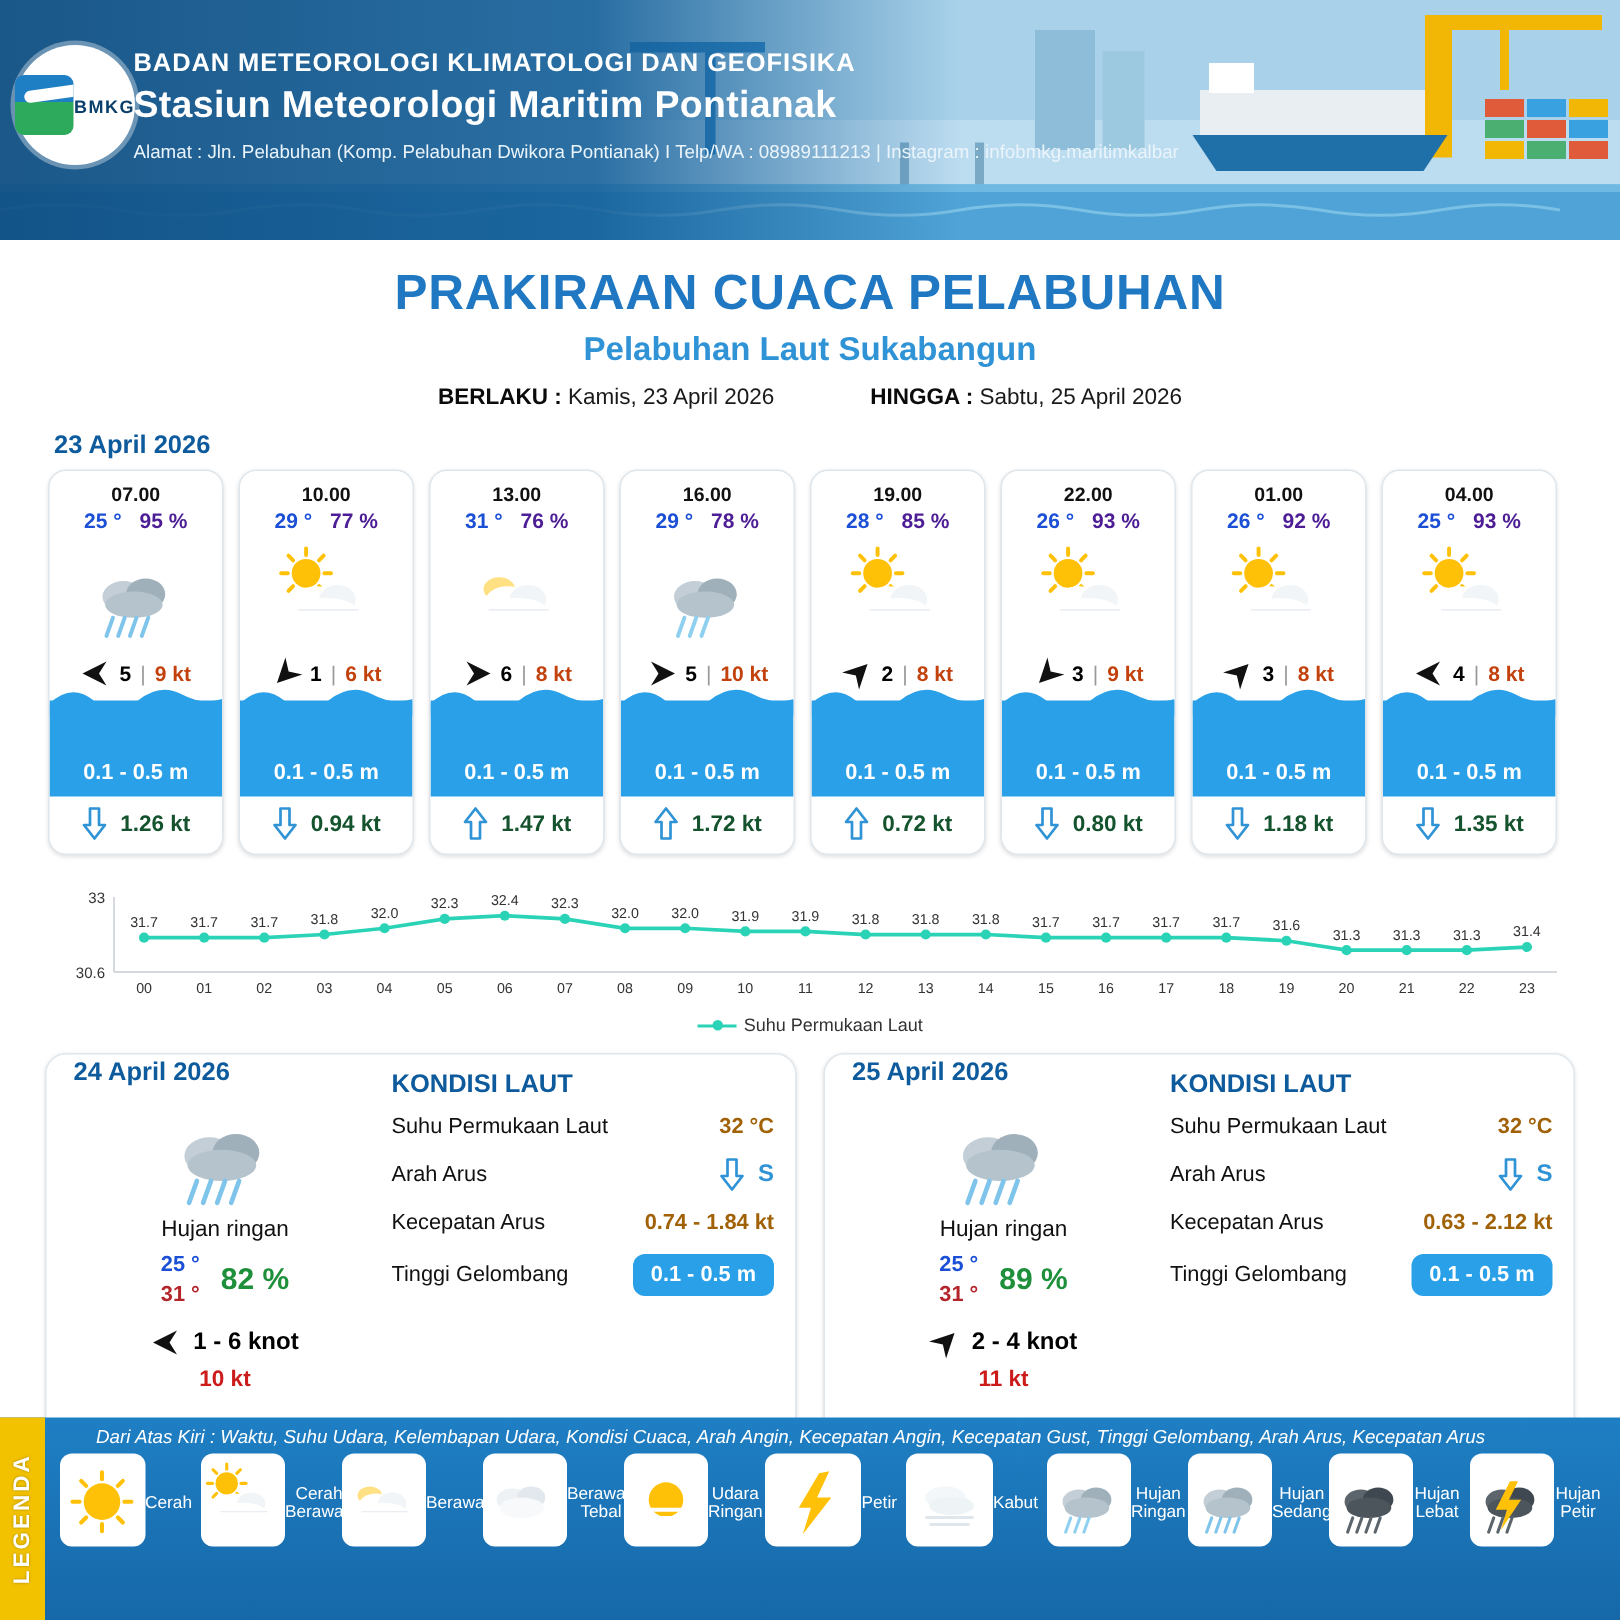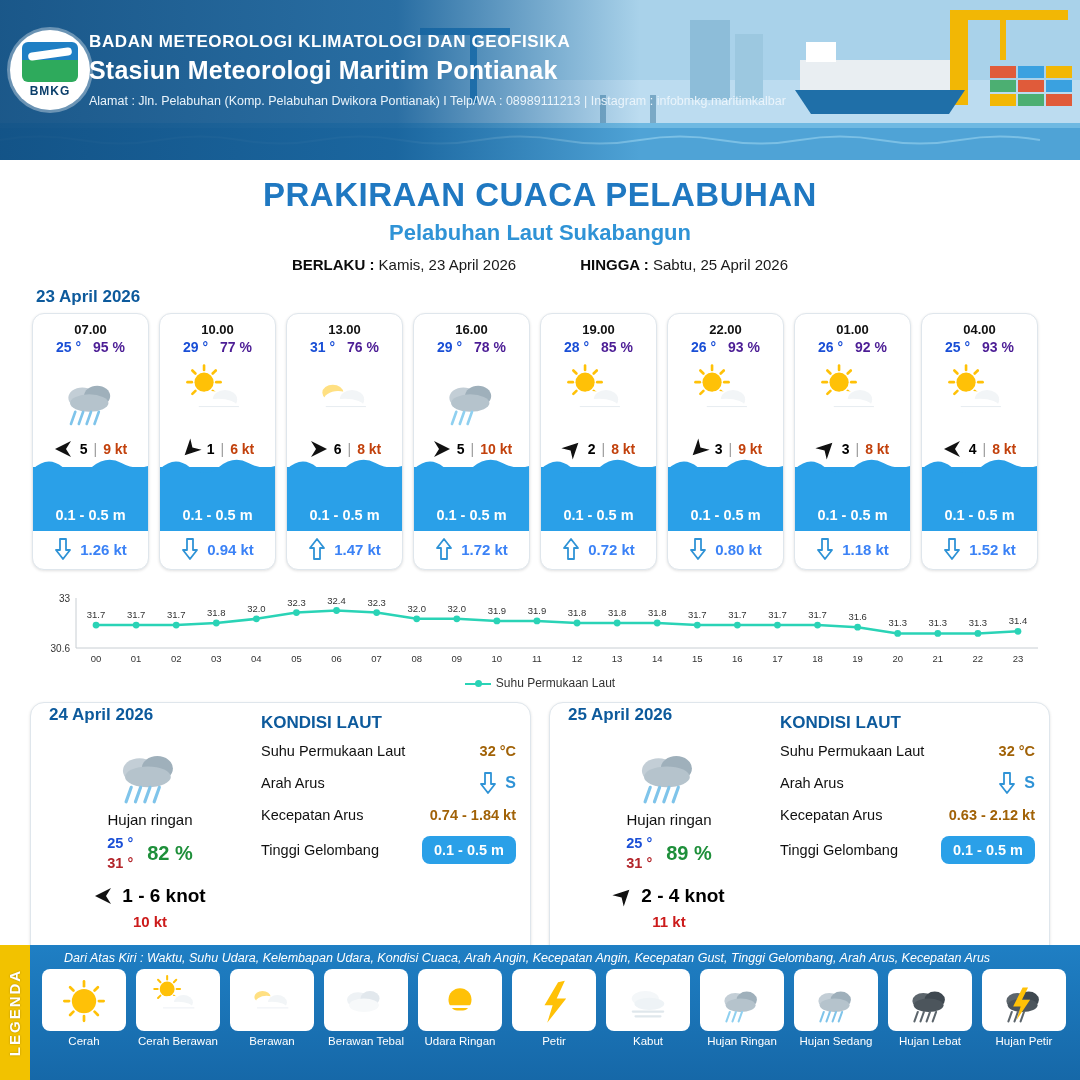--- a/index.html
+++ b/index.html
@@ -20,21 +20,21 @@
     overflow:hidden;
   }
   .hdr-art { position:absolute; inset:0; }
   .hdr-left {
     position:absolute; left:0; top:0; width:640px; height:160px;
     background:linear-gradient(90deg, rgba(14,77,129,.92) 0%, rgba(18,92,150,.85) 62%, rgba(18,92,150,0) 100%);
   }
   .logo {
     position:absolute; left:10px; top:30px; width:80px; height:80px;
     background:#ffffff; border-radius:50%;
-    display:flex; align-items:center; justify-content:center; flex-direction:column;
+    display:flex; align-items:center; justify-content:center; 
     box-shadow:0 0 0 3px rgba(255,255,255,.35);
   }
   .logo .emblem {
     width:56px; height:40px; border-radius:6px;
     background:linear-gradient(180deg,#1f7fc4 0%, #1f7fc4 45%, #2eaa5c 45%, #2eaa5c 100%);
     position:relative; overflow:hidden;
   }
   .logo .emblem:after{
     content:""; position:absolute; left:6px; top:8px; width:44px; height:8px;
     background:#ffffff; border-radius:4px; transform:rotate(-8deg);
@@ -82,21 +82,21 @@
   .c-wind .sep { color:#999; font-weight:normal; }
   .c-wind .kt { color:#c2410c; }
   .c-wave-wrap { position:relative; background:#2aa0e8; height:64px; }
   .c-wave-wrap .wavetop {
     position:absolute; top:-12px; left:0; width:100%; height:22px;
   }
   .c-wave-txt {
     position:absolute; bottom:8px; left:0; width:100%; text-align:center;
     color:#fff; font-size:14.5px; font-weight:bold;
   }
-  .c-cur { display:flex; align-items:center; justify-content:center; gap:8px; padding:7px 0 9px; font-size:15px; font-weight:bold; color:#3b82f6;}
+  .c-cur { display:flex; align-items:center; justify-content:center; gap:8px; padding:7px 0 9px; font-size:15px; font-weight:bold; color:#14532d;}
 
   
   .chart-box { margin:14px 30px 0; position:relative; height:86px; }
   .chart-legend { text-align:center; font-size:12px; color:#333; margin-top:6px; }
   .chart-legend .swatch {
     display:inline-block; width:26px; height:2px; background:#2ad3b6; vertical-align:middle; margin-right:5px;
     position:relative;
   }
   .chart-legend .swatch:after{
     content:""; position:absolute; left:10px; top:-3px; width:7px; height:7px; border-radius:50%; background:#2ad3b6;
@@ -111,21 +111,21 @@
   }
   .p-left { width:210px; text-align:center; }
   .p-date { font-size:17px; font-weight:bold; color:#0d5a9c; text-align:left; margin-left:4px;}
   .p-icon { height:76px; display:flex; align-items:center; justify-content:center; margin-top:6px;}
   .p-cond { font-size:15px; margin-top:4px; color:#111; }
   .p-temps { display:flex; justify-content:center; align-items:center; gap:14px; margin-top:6px; }
   .p-tcol { display:flex; flex-direction:column; font-size:14.5px; font-weight:bold; line-height:1.35;}
   .p-tmin { color:#1a4fd6; }
   .p-tmax { color:#b3252a; }
   .p-hum { color:#1e8f3a; font-size:20px; font-weight:bold; }
-  .p-wind { display:flex; align-items:center; justify-content:center; gap:8px; margin-top:12px; font-size:19px; font-weight:bold;}
+  .p-wind { display:flex; align-items:center; justify-content:center; gap:8px; margin-top:12px; font-size:16px; font-weight:bold;}
   .p-gust { color:#cc1b1b; font-size:15px; font-weight:bold; margin-top:6px; }
   .p-right { flex:1; padding-left:6px; }
   .p-rt { font-size:17px; font-weight:bold; color:#0d5a9c; margin:8px 0 10px; }
   .p-row { display:flex; align-items:center; justify-content:space-between; font-size:14.5px; margin-bottom:13px; color:#111;}
   .p-row .v { color:#a16207; font-weight:bold; }
   .p-arrow-val { display:flex; align-items:center; gap:8px; color:#2f93d6; font-weight:bold; font-size:16px;}
   .p-wavebadge {
     background:#2aa0e8; color:#fff; font-size:14.5px; font-weight:bold;
     border-radius:8px; padding:6px 12px; position:relative; overflow:hidden;
   }
@@ -141,21 +141,21 @@
     background:#f2c200;
   }
   .legend-side span {
     transform:rotate(-90deg); white-space:nowrap; font-weight:bold; font-size:15px; color:#fff;
     letter-spacing:2px;
     text-shadow:0 0 2px rgba(0,0,0,.3);
   }
   .legend-body { flex:1; padding:6px 8px 4px 10px; }
   .legend-note { color:#fff; font-size:12.5px; font-style:italic; margin-bottom:4px;margin-left:24px; }
   .legend-items { display:flex; gap:6px; }
-  .l-item { width:88px; display:flex; flex-direction:column; align-items:center; }
+  .l-item { width:88px; display:flex; flex-direction:row; align-items:center; }
   .l-tile {
     width:84px; height:62px; background:#fff; border-radius:8px;
     display:flex; align-items:center; justify-content:center;
   }
   .l-label { color:#fff; font-size:11.5px; margin-top:4px; text-align:center; }
 
   svg { display:block; }
 </style>
 </head>
 <body>
@@ -598,21 +598,21 @@
         <path d="M0 14 q 15 -14 30 -2 t 30 0 t 30 -4 t 30 2 V22 H0 Z" fill="#2aa0e8"></path>
       </svg>
       <div class="c-wave-txt">0.1 - 0.5 m</div>
     </div>
     <div class="c-cur">
       <span>
           <svg width="18" height="22" viewBox="0 0 18 22" style="transform:rotate(0deg)">
     <path d="M6 1 h6 v11 h4 L9 21 L2 12 h4 z" fill="none" stroke="#2f93d6" stroke-width="1.8" stroke-linejoin="round"></path>
           </svg>
         </span>
-      <span>1.52 kt</span>
+      <span>1.35 kt</span>
     </div>
     </div>
   </div>
 
 <div class="chart-box">
   <svg id="sstsvg" width="1020" height="86" viewBox="0 0 1020 86">
       <line x1="46" y1="14" x2="46" y2="64" stroke="#c8ced3" stroke-width="1"></line>
       <line x1="46" y1="64" x2="1008" y2="64" stroke="#c8ced3" stroke-width="1"></line>
       <text x="40" y="18" text-anchor="end" font-size="10" fill="#333" font-family="Liberation Sans">33</text>
       <text x="40" y="68" text-anchor="end" font-size="10" fill="#333" font-family="Liberation Sans">30.6</text>

